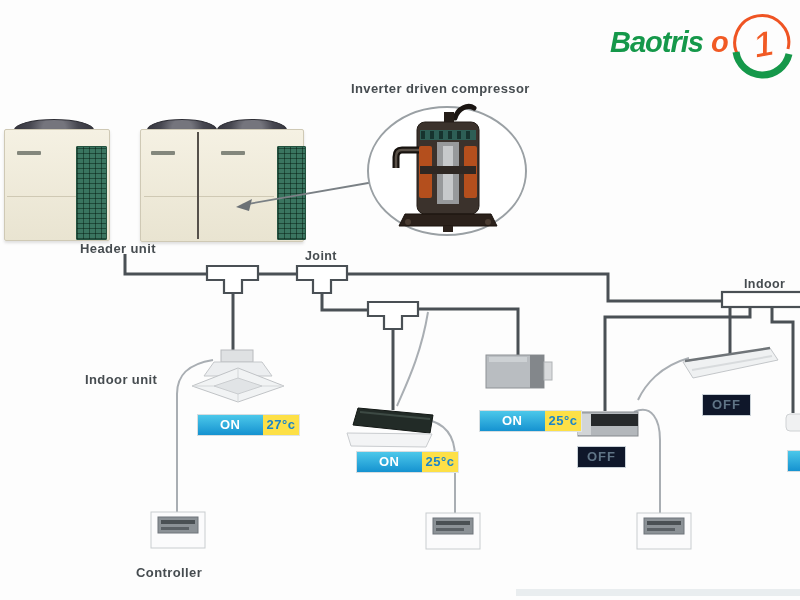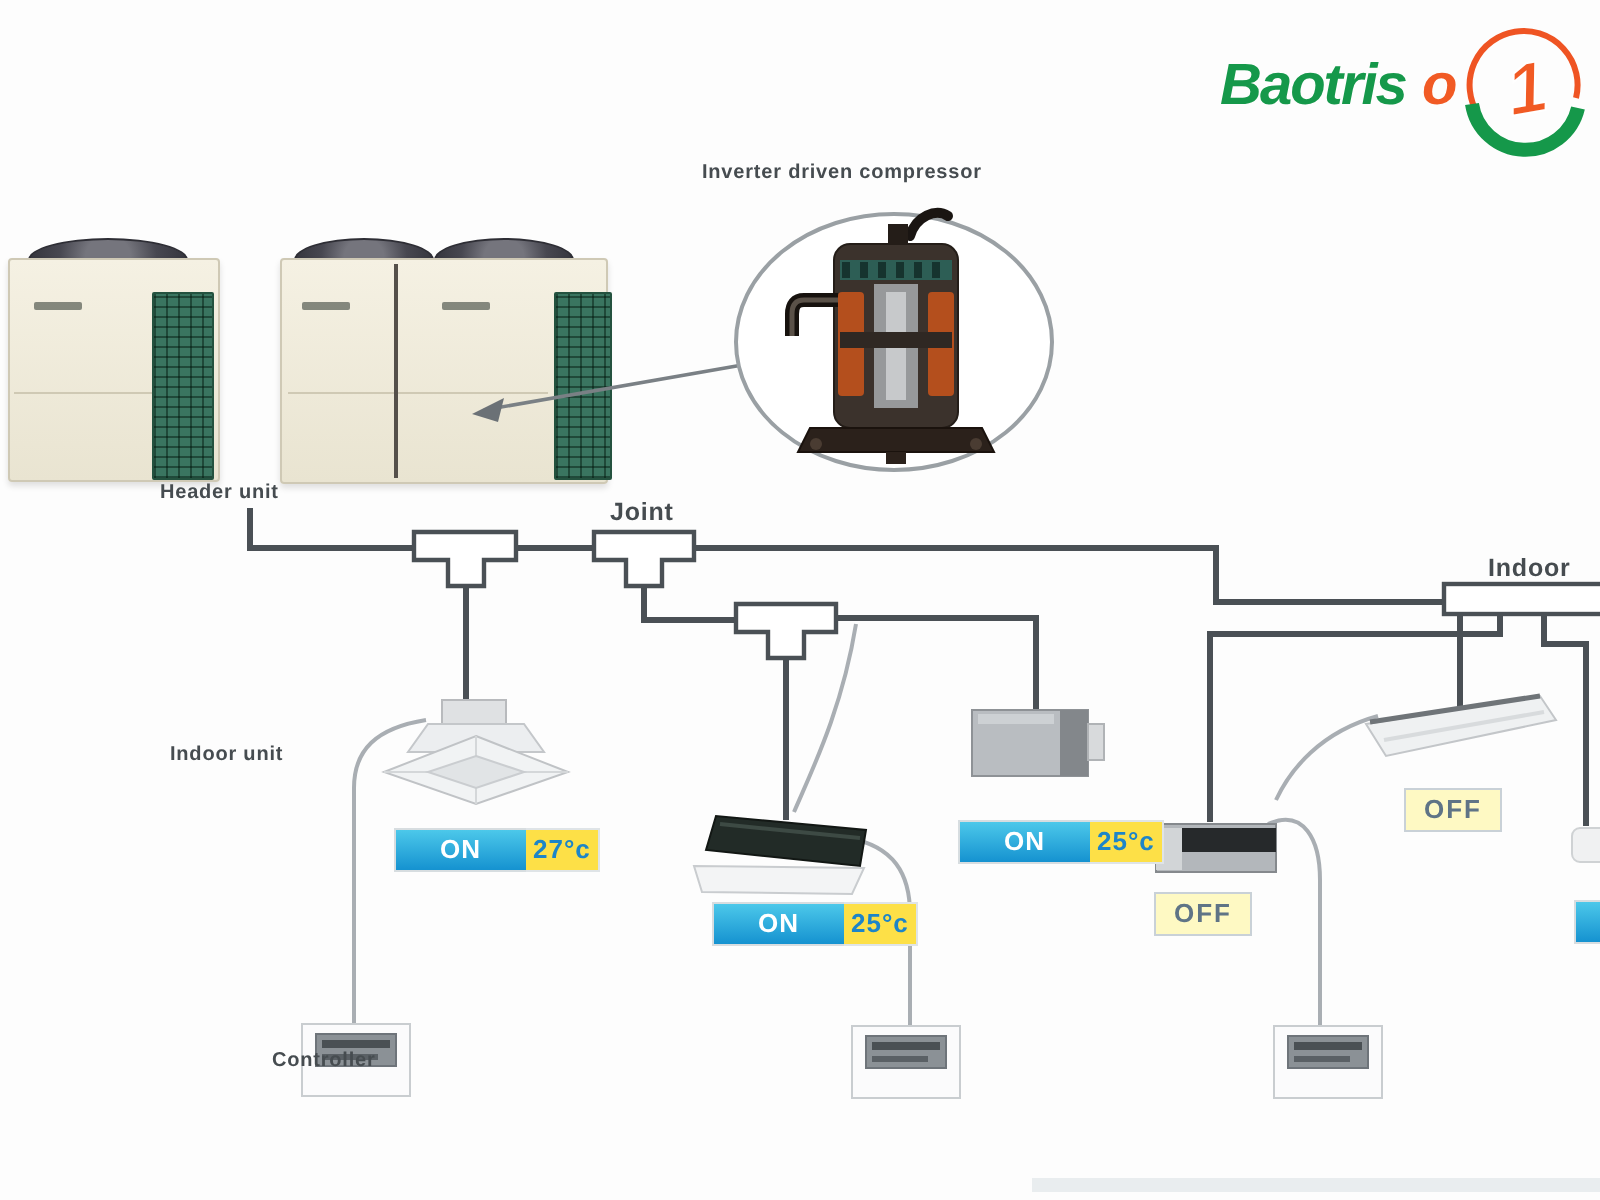--- a/index.html
+++ b/index.html
@@ -1,36 +1,36 @@
 <!DOCTYPE html>
 <html><head>
 <meta charset="utf-8">
 <style>
   html,body{margin:0;padding:0;background:#fff;}
   #canvas{
     position:relative;width:800px;height:600px;overflow:hidden;background:#fdfdfd;
     font-family:"Liberation Sans", sans-serif;color:#3c4246;
   }
-  .lbl{position:absolute;font-size:10px;font-weight:bold;color:#464c50;letter-spacing:.4px;white-space:nowrap;}
+  .lbl{position:absolute;font-size:13px;font-weight:bold;color:#464c50;letter-spacing:.4px;white-space:nowrap;}
   .lbl.small{font-size:12.5px;}
   
   .ou-body{position:absolute;background:linear-gradient(#f5f1e3,#e9e4d1);border:1px solid #cfc9b5;border-radius:2px;box-shadow:0 2px 3px rgba(0,0,0,.12);}
   .ou-fan{position:absolute;border-radius:50%;background:radial-gradient(circle at 50% 45%, #75757d 0 28%, #474750 60%, #34343c 100%);border:1px solid #2e2e35;}
   .ou-grille{position:absolute;background-color:#3a7560;
     background-image:repeating-linear-gradient(0deg, rgba(0,20,10,.45) 0 1px, transparent 1px 5px),
                      repeating-linear-gradient(90deg, rgba(0,20,10,.45) 0 1px, transparent 1px 6px);
     border:1px solid #24523f;border-radius:1px;}
   .ou-seam{position:absolute;height:1px;background:#cfc9b4;}
   .ou-mark{position:absolute;height:4px;background:#70746b;opacity:.85;border-radius:1px;}
   .ou-divider{position:absolute;width:2px;background:#55504a;}
   
   .badge{position:absolute;display:flex;align-items:stretch;font-weight:bold;font-size:13px;line-height:16px;}
   .on-chip{background:linear-gradient(#4cc8ea,#1592d0);color:#fff;padding:2px 22px;border:1px solid #d7dde0;border-right:none;letter-spacing:.5px;}
   .temp-chip{background:#fde047;color:#1d85c8;padding:2px 4px;border:1px solid #dfe4e7;border-left:none;letter-spacing:.5px;}
-  .off-chip{background:#fef9c3;color:#5f7486;padding:2px 9px;border:1px solid #c9d1d7;letter-spacing:1px;}
+  .off-chip{background:#0f172a;color:#5f7486;padding:2px 9px;border:1px solid #c9d1d7;letter-spacing:1px;}
   
   #logo{position:absolute;left:608px;top:12px;width:190px;height:68px;text-align:center;}
   #tagline{position:absolute;left:617px;top:52px;font-size:13px;font-style:italic;font-weight:bold;color:#0f9148;letter-spacing:.2px;}
   .strip{position:absolute;background:#e9edef;}
 </style>
 </head>
 <body>
 
 <div id="canvas">
 
@@ -163,21 +163,21 @@
         <rect x="647" y="528" width="28" height="3" fill="#5a6065"></rect>
       </g>
     </g>
   </svg>
 
   <div class="lbl" style="left:351px;top:81px;">Inverter driven compressor</div>
   <div class="lbl" style="left:80px;top:241px;">Header unit</div>
   <div class="lbl" style="left:64px;top:372px;margin-left:21px;">Indoor unit</div>
   <div class="lbl small" style="left:305px;top:249px;">Joint</div>
   <div class="lbl small" style="left:744px;top:277px;">Indoor</div>
-  <div class="lbl" style="left:136px;top:525px;">Controller</div>
+  <div class="lbl" style="left:136px;top:565px;">Controller</div>
 
   <div class="badge" style="left:197px;top:414px;">
     <span class="on-chip">ON</span>
     <span class="temp-chip">27°c</span>
   </div>
   <div class="badge" style="left:356px;top:451px;">
     <span class="on-chip">ON</span>
     <span class="temp-chip">25°c</span>
   </div>
   <div class="badge" style="left:479px;top:410px;">

